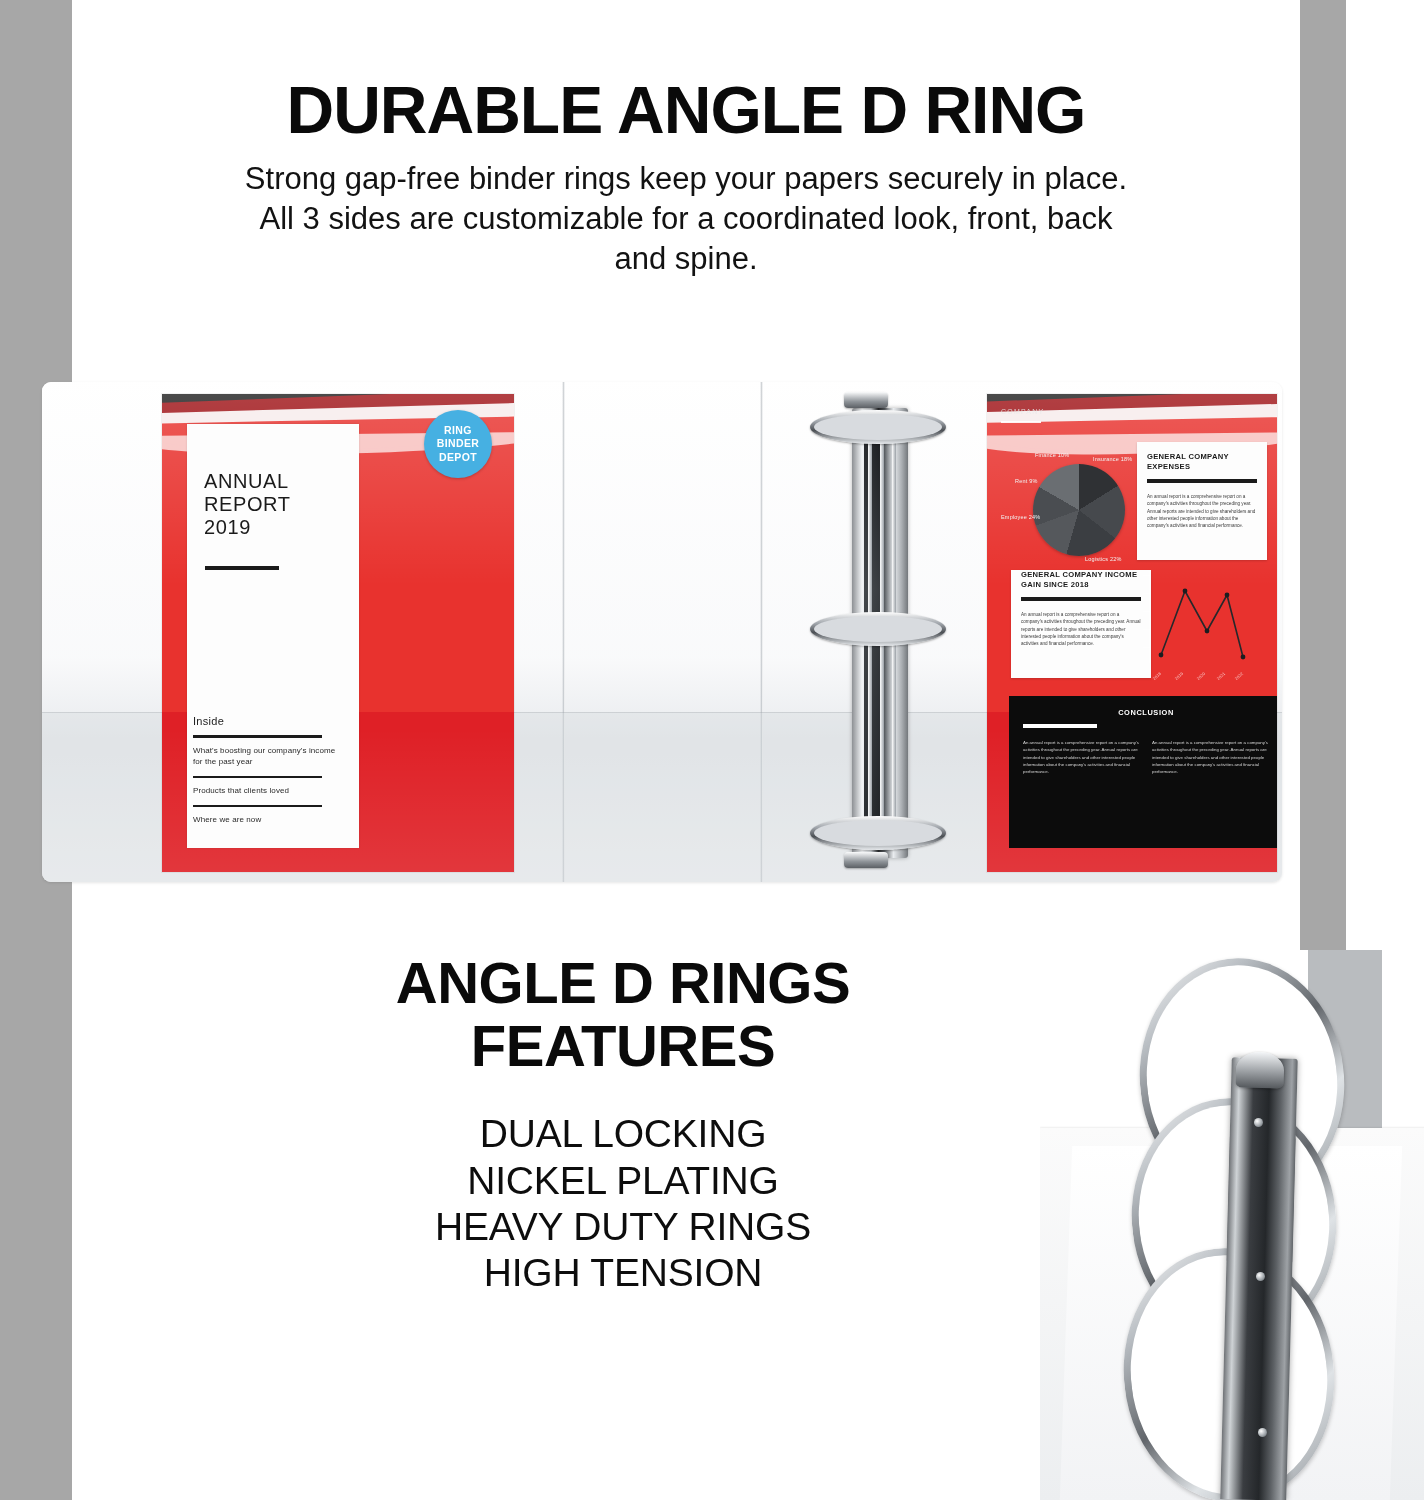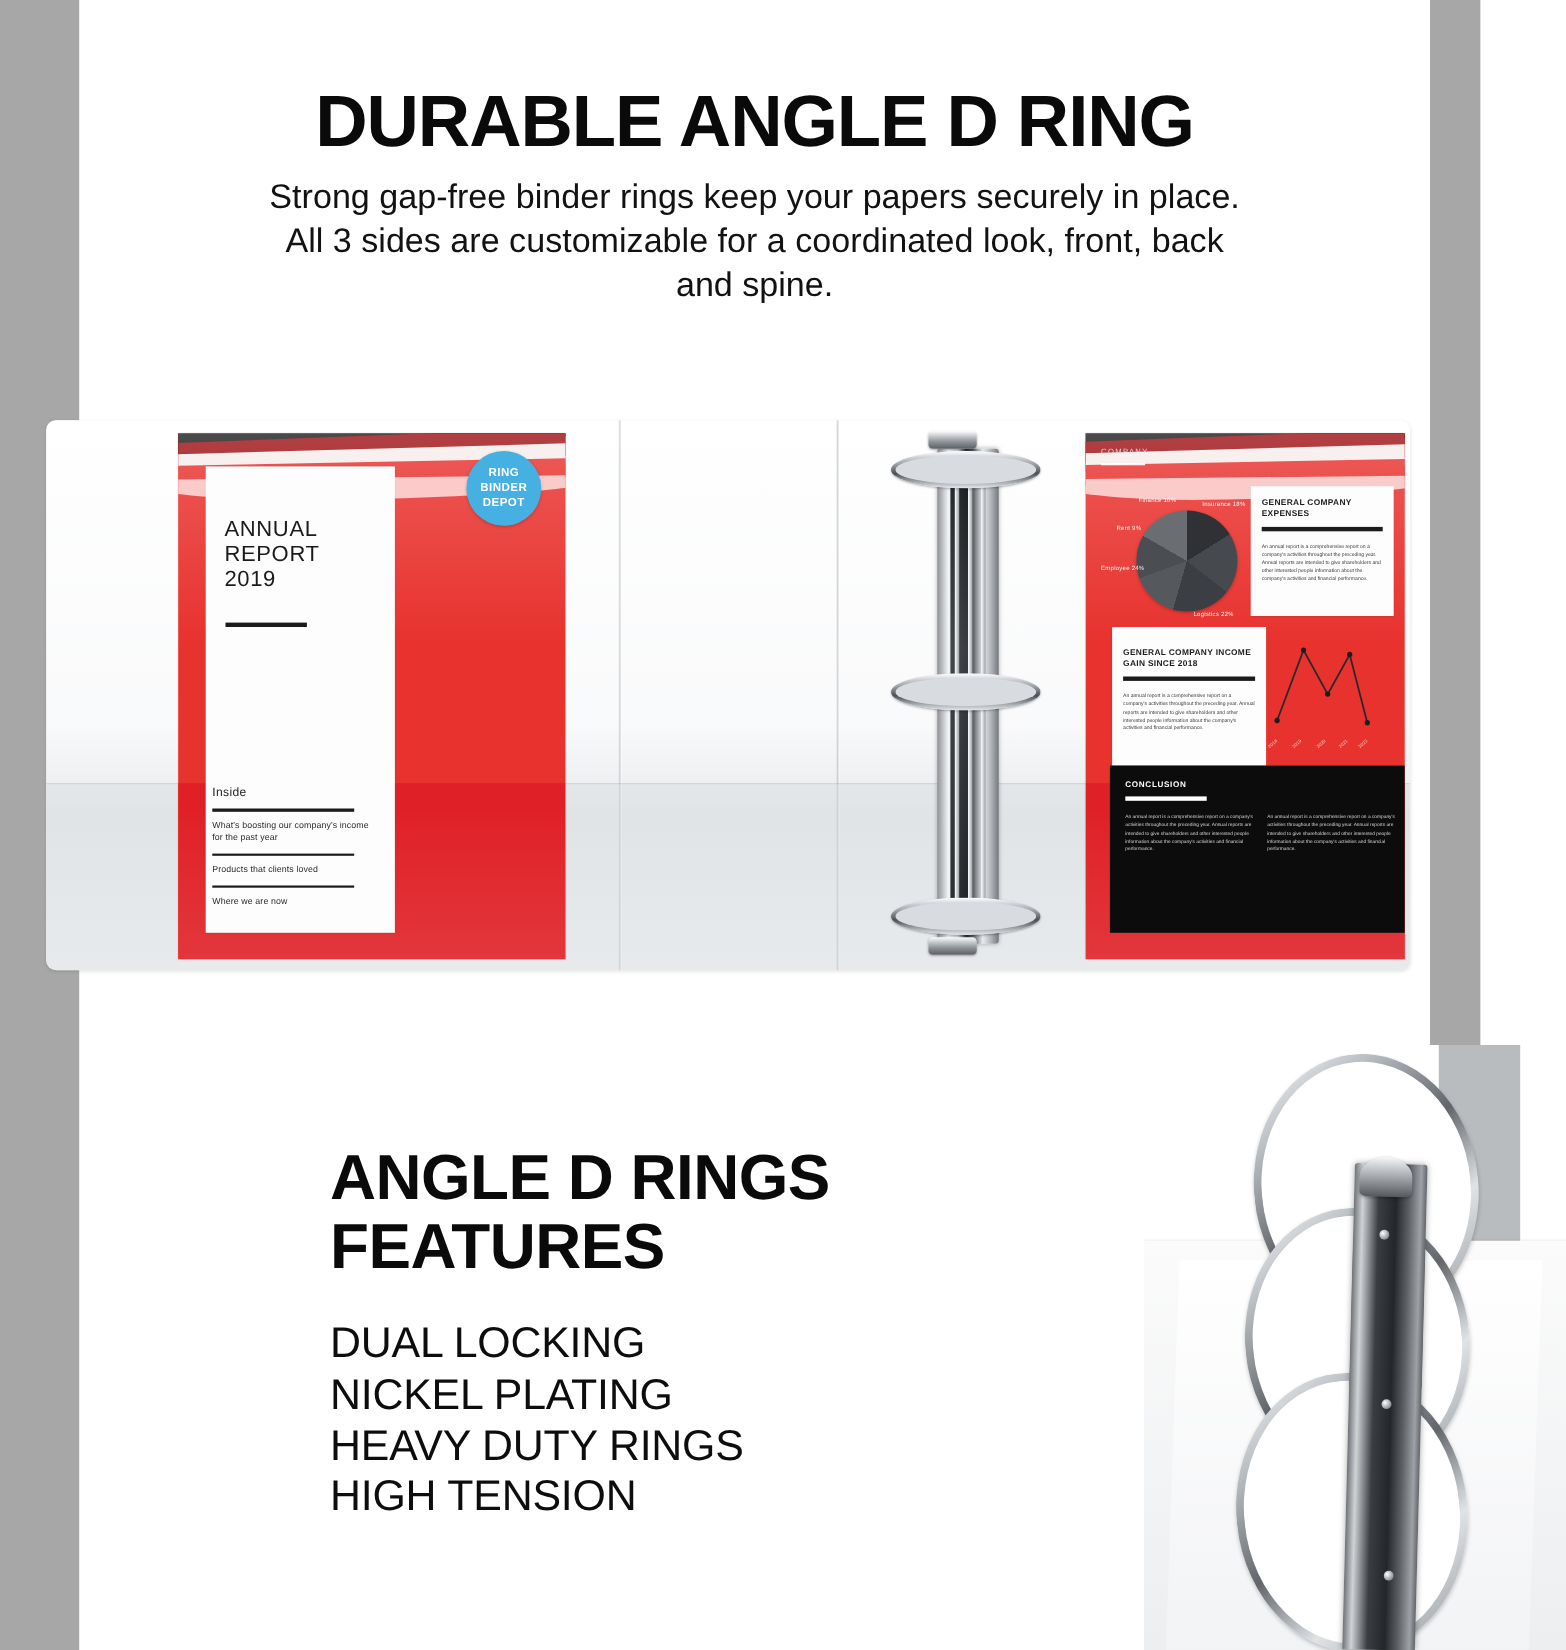--- a/index.html
+++ b/index.html
@@ -161,38 +161,38 @@
   }
   .pie-lbl{position:absolute;font-size:5.5px;color:#f2f2f2;line-height:1.3;letter-spacing:.2px;text-align:center;}
 
   
   .card{position:absolute;background:#fdfdfd;box-shadow:0 1px 2px rgba(0,0,0,.16);}
   .card-ttl{font-size:7.6px;font-weight:700;color:#1b1b1b;line-height:1.3;letter-spacing:.3px;}
   .card-rule{height:4px;background:#1b1b1b;margin:7px 0 10px;}
   .card-body{font-size:4.6px;line-height:1.62;color:#3a3a3a;}
 
   .card-exp{left:150px;top:48px;width:110px;height:106px;padding:10px 10px 2px;}
-  .card-inc{left:24px;top:176px;width:120px;height:108px;padding:18px 10px 0;}
+  .card-inc{left:24px;top:176px;width:120px;height:108px;padding:0 10px 0;}
 
   
   .lchart{position:absolute;left:152px;top:175px;width:112px;height:112px;}
   .lc-axis{position:absolute;left:10px;top:2px;bottom:18px;width:1px;background:rgba(255,255,255,.55);}
   .lc-tick{position:absolute;left:4px;width:7px;height:1px;background:rgba(255,255,255,.6);}
   .lc-xlbl{position:absolute;bottom:0;font-size:4px;color:rgba(255,255,255,.75);transform:rotate(-42deg);transform-origin:left bottom;letter-spacing:.2px;}
 
   
   .concl{position:absolute;left:22px;top:302px;width:246px;height:128px;background:#0c0c0c;padding:12px 14px;}
-  .concl-ttl{font-size:7.4px;font-weight:700;color:#fff;letter-spacing:.6px;}
+  .concl-ttl{font-size:7.4px;font-weight:700;color:#fff;letter-spacing:.6px;text-align:center;}
   .concl-rule{width:74px;height:4px;background:#fff;margin:7px 0 11px;}
   .concl-cols{display:flex;gap:12px;}
   .concl-col{font-size:4.4px;line-height:1.66;color:#d6d6d6;flex:1;}
 
   
   .features{
-    position:absolute;left:300px;top:1040px;width:646px;text-align:left;
+    position:absolute;left:300px;top:952px;width:646px;text-align:center;
   }
   .feat-h{
     font-size:58px;font-weight:700;color:#0a0a0a;line-height:1.08;
     letter-spacing:-.5px;margin:0;
   }
   .feat-list{margin:34px 0 0;padding:0;list-style:none;}
   .feat-item{
     font-size:39px;line-height:1.19;color:#0d0d0d;font-weight:400;letter-spacing:-.2px;
   }
 

